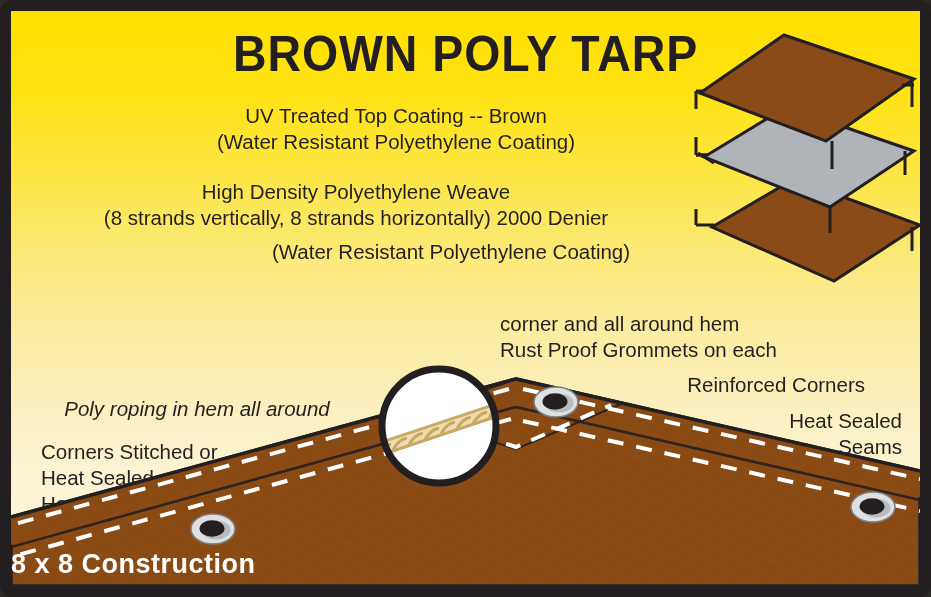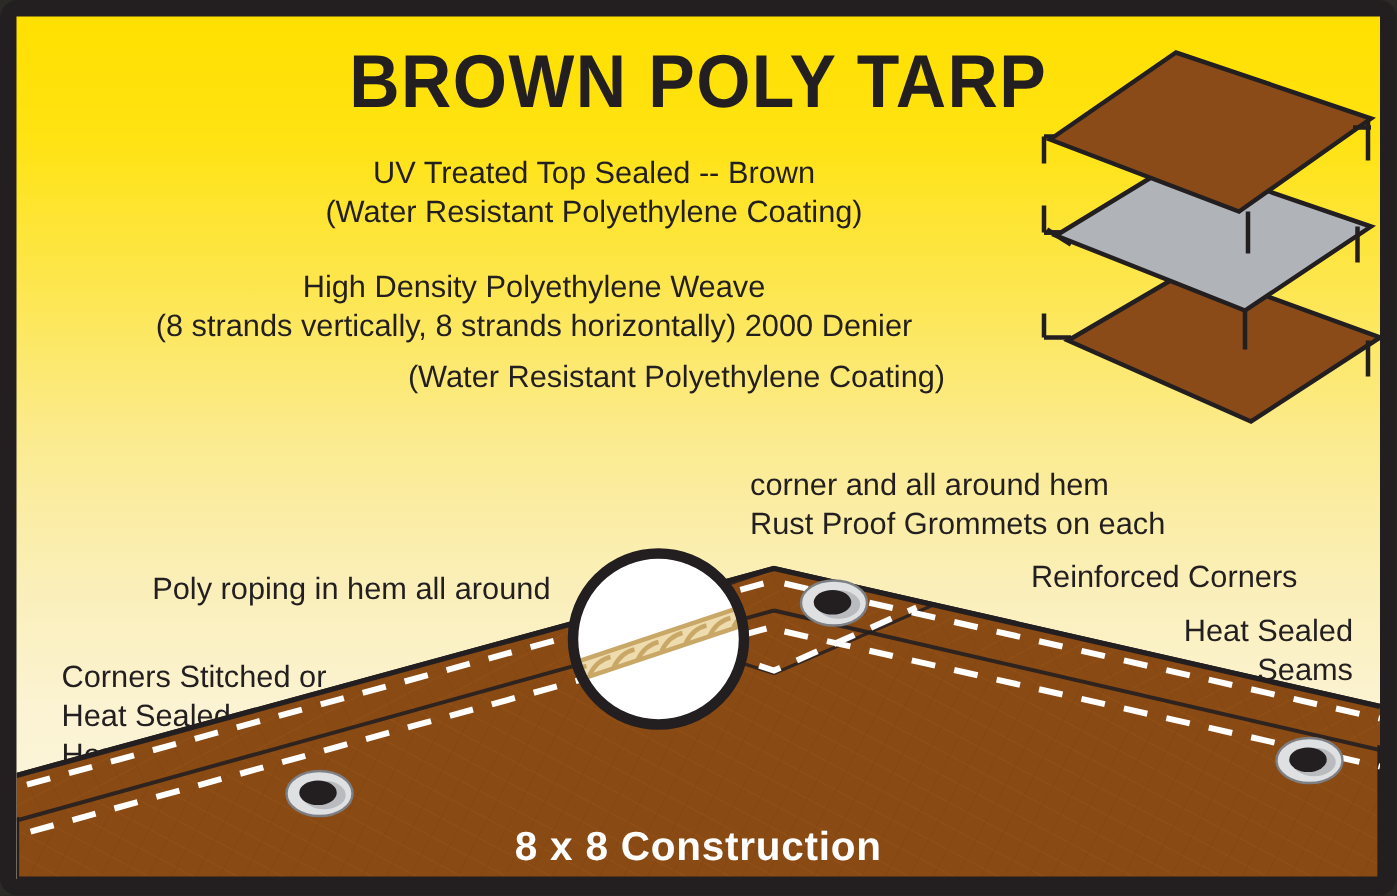--- a/index.html
+++ b/index.html
@@ -58,38 +58,38 @@
   .callout.ctr { text-align: center; }
   .callout.rt  { text-align: right; }
   .callout.lf  { text-align: left; }
 
   #txt-top-coat   { left: 100px; top: 92px;  width: 570px; }
   #txt-weave      { left: 0px;   top: 168px; width: 690px; }
   #txt-bot-coat   { left: 140px; top: 228px; width: 600px; }
   #txt-grommets   { left: 489px; top: 300px; width: 360px; text-align: left; }
   #txt-reinforced { left: 492px; top: 361px; width: 362px; text-align: right;}
   #txt-seams      { left: 600px; top: 397px; width: 291px; text-align: right;}
-  #txt-poly-rope  { left: 16px;  top: 369px; width: 340px; text-align: right; }
+  #txt-poly-rope  { left: 16px;  top: 385px; width: 340px; text-align: center; font-style: italic; }
   #txt-hems       { left: 30px;  top: 428px; width: 300px; text-align: left; }
 
   
   #layer-diagram {
     position: absolute;
     left: 663px; top: 18px;
     width: 246px; height: 262px;
   }
 
   
   #tarp { position: absolute; left: 0; top: 320px; width: 909px; height: 255px; }
 
   #construction {
     position: absolute;
     left: 0; top: 538px;
     width: 909px;
-    text-align: center;
+    text-align: left;
     color: #ffffff;
     font-size: 27px;
     font-weight: bold;
     letter-spacing: 0.5px;
     white-space: nowrap;
   }
 
   
   #magnifier { position: absolute; left: 352px; top: 339px; width: 152px; height: 152px; }
 </style>
@@ -127,21 +127,21 @@
         <path d="M238,52 L238,78"></path>
         <path d="M231,122 L231,146"></path>
         <path d="M228,56 L240,56"></path>
         <path d="M238,198 L238,222"></path>
         <path d="M158,112 L158,140"></path>
         <path d="M156,178 L156,204"></path>
       </g>
     </svg>
 
     <div class="callout ctr" id="txt-top-coat">
-      <div>UV Treated Top Sealed -- Brown</div>
+      <div>UV Treated Top Coating -- Brown</div>
       <div>(Water Resistant Polyethylene Coating)</div>
     </div>
 
     <div class="callout ctr" id="txt-weave">
       <div>High Density Polyethylene Weave</div>
       <div>(8 strands vertically, 8 strands horizontally)   2000 Denier</div>
     </div>
 
     <div class="callout ctr" id="txt-bot-coat">
       <div>(Water Resistant Polyethylene Coating)</div>

